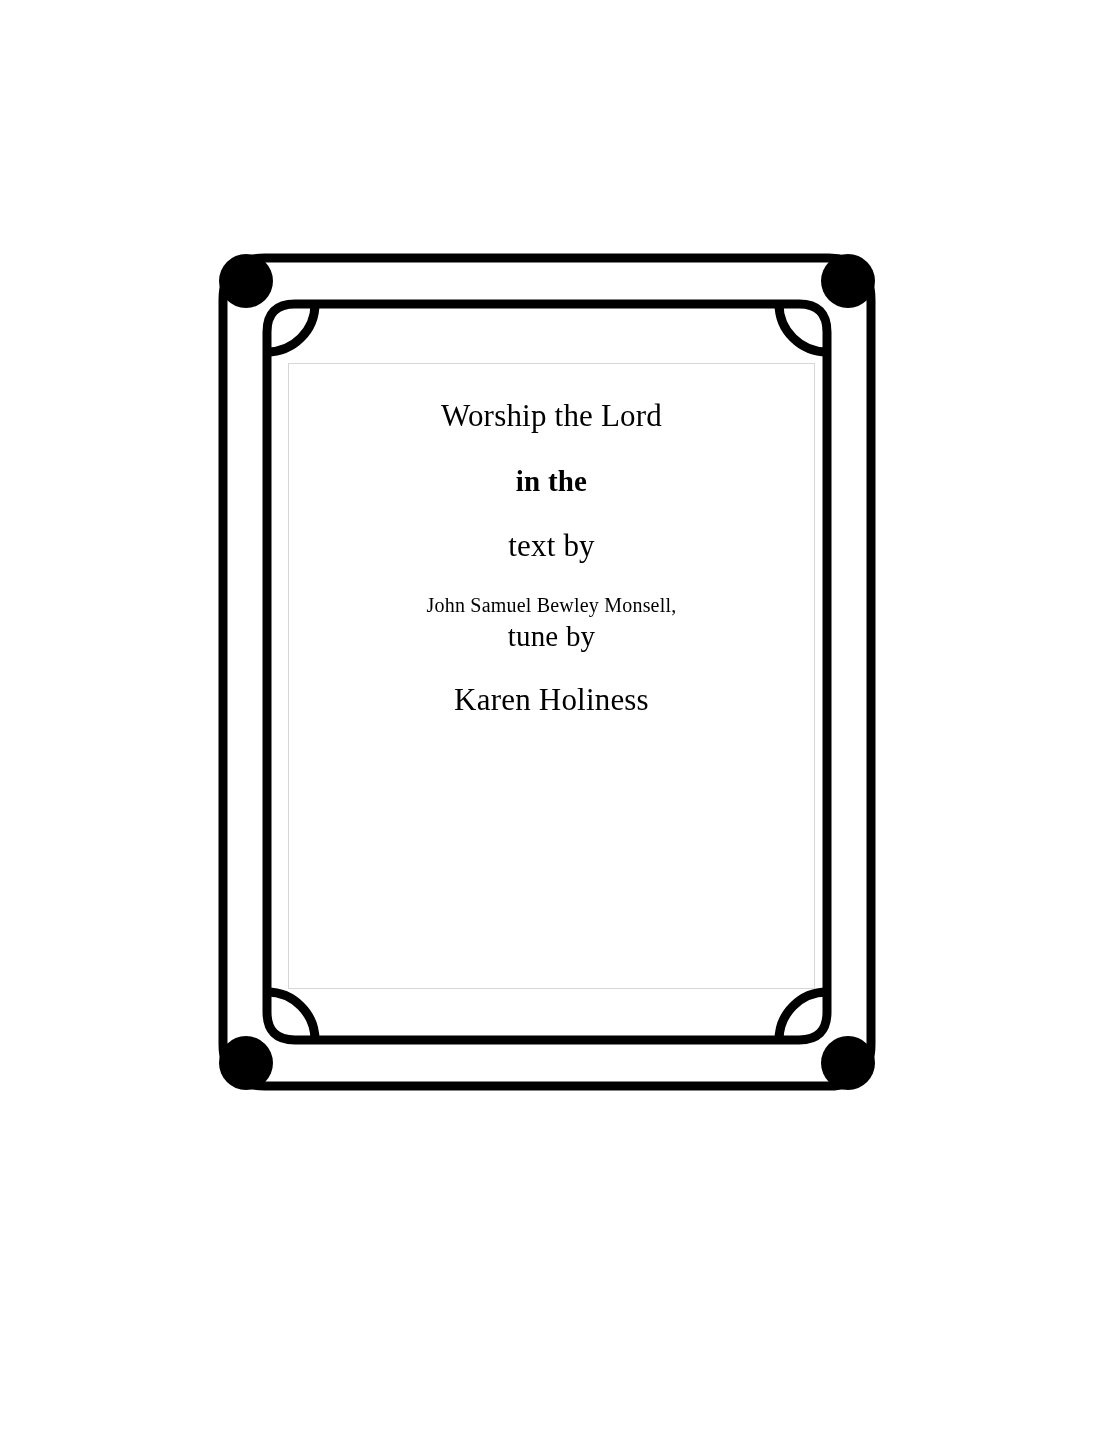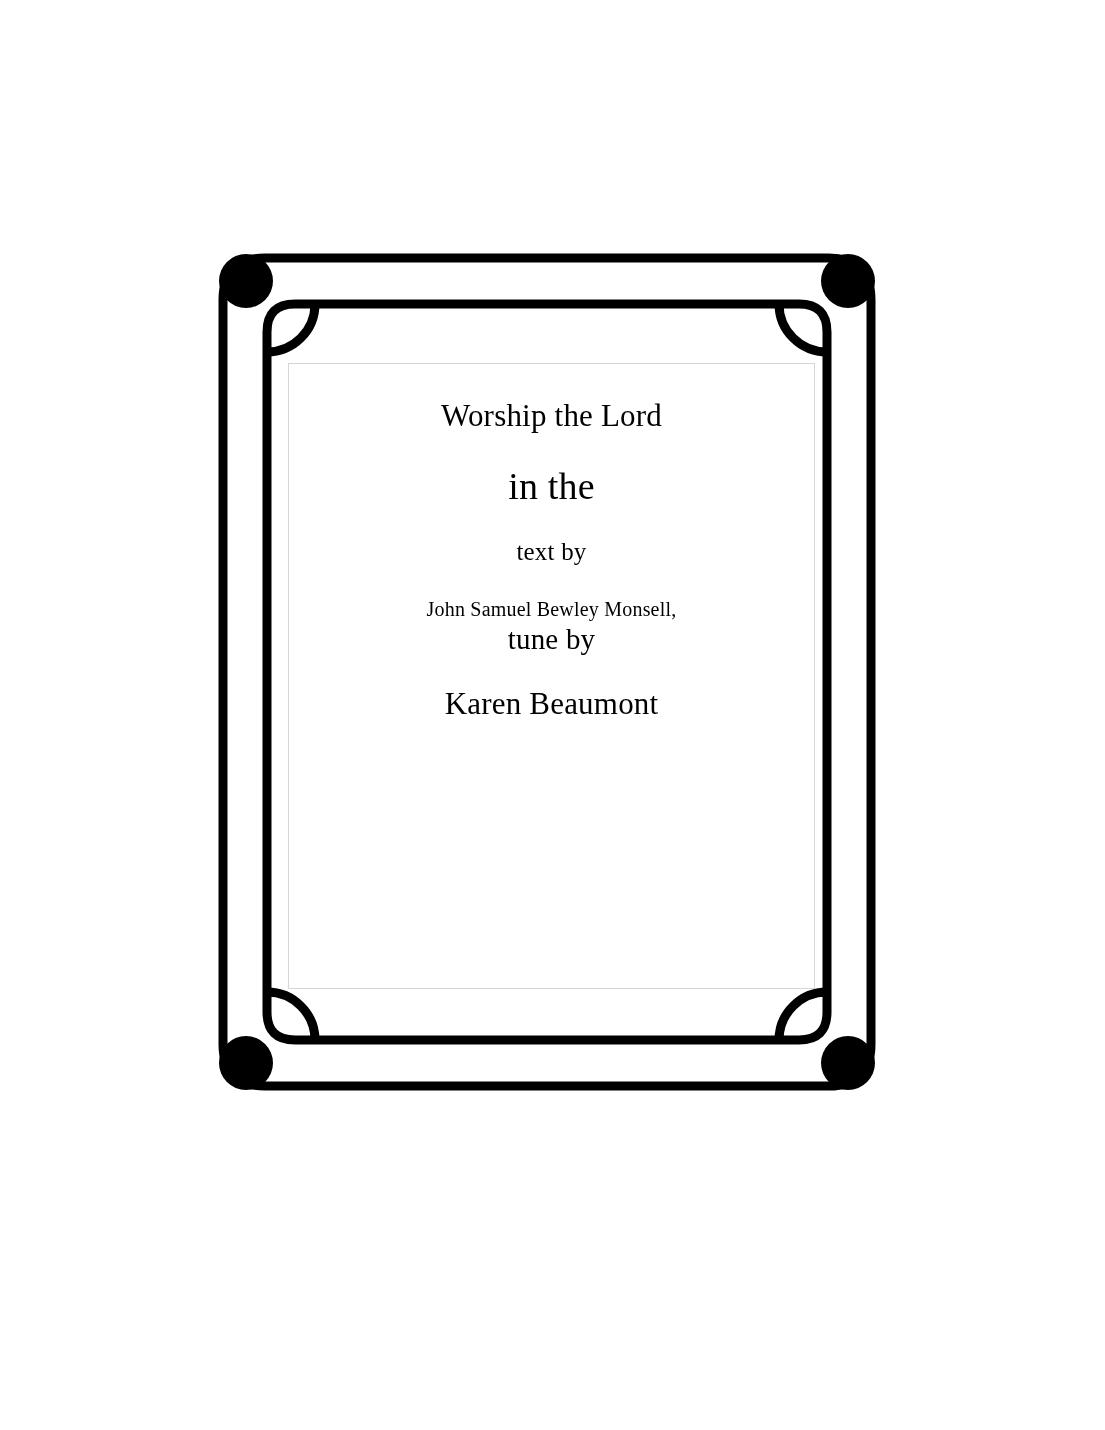--- a/index.html
+++ b/index.html
@@ -59,23 +59,23 @@
     text-align: center;
   }
   .line {
     display: block;
     font-size: 31px;
     line-height: 1.06;
     margin: 0 0 33px 0;
     letter-spacing: 0.2px;
   }
   .line.l1 { font-size: 31px; }
-  .line.l2 { font-size: 38px; }
+  .line.l2 { font-size: 29px; font-weight: bold; }
   .line.l3 { font-size: 31px; }
-  .line.l4 { font-size: 25px; }
+  .line.l4 { font-size: 31px; }
   .line.l5 { font-size: 20px; margin-bottom: 4px; }
   .line.l6 { font-size: 29px; margin-bottom: 33px; text-align: center; }
   .line.l7 { font-size: 31px; margin-bottom: 0; }
 </style>
 </head>
 <body>
 
 <div class="page">
 
   <div class="frame-wrap">
@@ -98,16 +98,16 @@
   </div>
 
   <div class="text-box"></div>
 
   <div class="title-block">
     <span class="line l1">Worship the Lord</span>
     <span class="line l2">in the</span>
     <span class="line l4">text by</span>
     <span class="line l5">John Samuel Bewley Monsell,</span>
     <span class="line l6">tune by</span>
-    <span class="line l7">Karen Beaumont</span>
+    <span class="line l7">Karen Holiness</span>
   </div>
 
 </div>
 
 </body></html>

